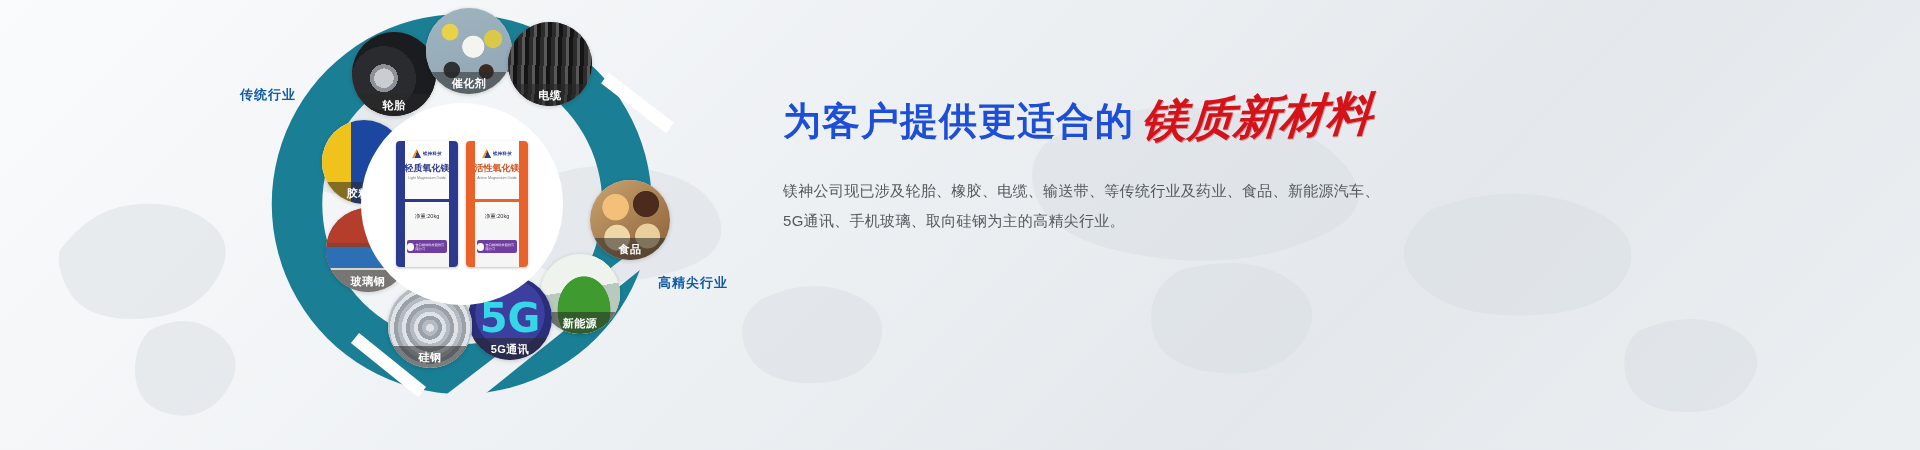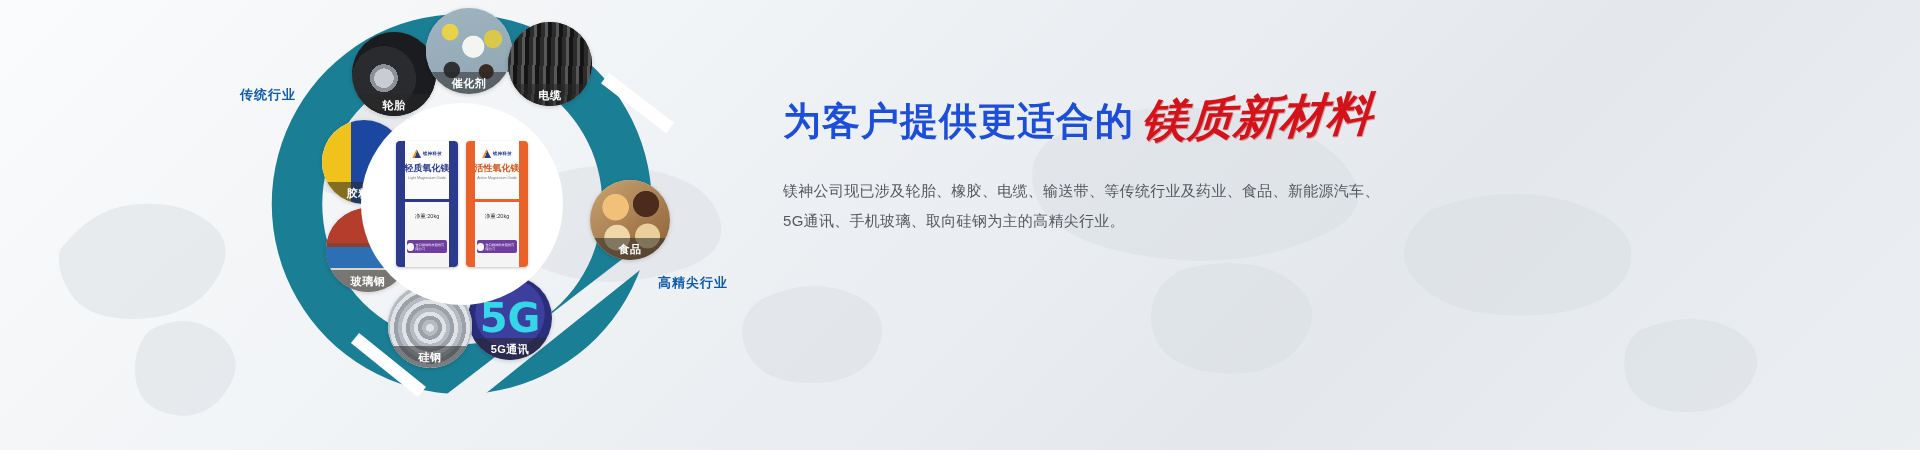--- a/index.html
+++ b/index.html
@@ -198,20 +198,28 @@
     <div class="art" style="background:
            radial-gradient(circle at 32% 34%, #f3c07a 0 17%, rgba(0,0,0,0) 18%),
            radial-gradient(circle at 70% 30%, #4b2b1b 0 16%, rgba(0,0,0,0) 17%),
            radial-gradient(circle at 34% 72%, #efd7a8 0 16%, rgba(0,0,0,0) 17%),
            radial-gradient(circle at 72% 70%, #e9cf9a 0 15%, rgba(0,0,0,0) 16%),
            linear-gradient(140deg,#caa471,#8a5e35);">
     </div>
     <div class="cap">食品</div>
   </div>
 
+  <div class="pc" style="left:390px; top:254px; width:80px; height:80px;">
+    <div class="art" style="background:
+           radial-gradient(ellipse at 55% 70%, #3f9b2f 0 42%, rgba(0,0,0,0) 43%),
+           linear-gradient(170deg,#eef3ee 0 45%, #b9c9bb 45% 100%),
+           #cfe0cd;">
+    </div>
+    <div class="cap">新能源</div>
+  </div>
 
   <div class="pc" style="left:318px; top:276px; width:84px; height:84px;">
     <div class="art" style="background: radial-gradient(circle at 50% 45%, #3c3f9e 0 55%, #2a2d7a 56% 100%);
                 display:flex; align-items:center; justify-content:center;">
       <span style="color:#35d6e8; font-size:40px; font-weight:bold; font-family:'DejaVu Sans',sans-serif;">5G</span>
     </div>
     <div class="cap">5G通讯</div>
   </div>
 
   <div class="pc" style="left:238px; top:284px; width:84px; height:84px;">

